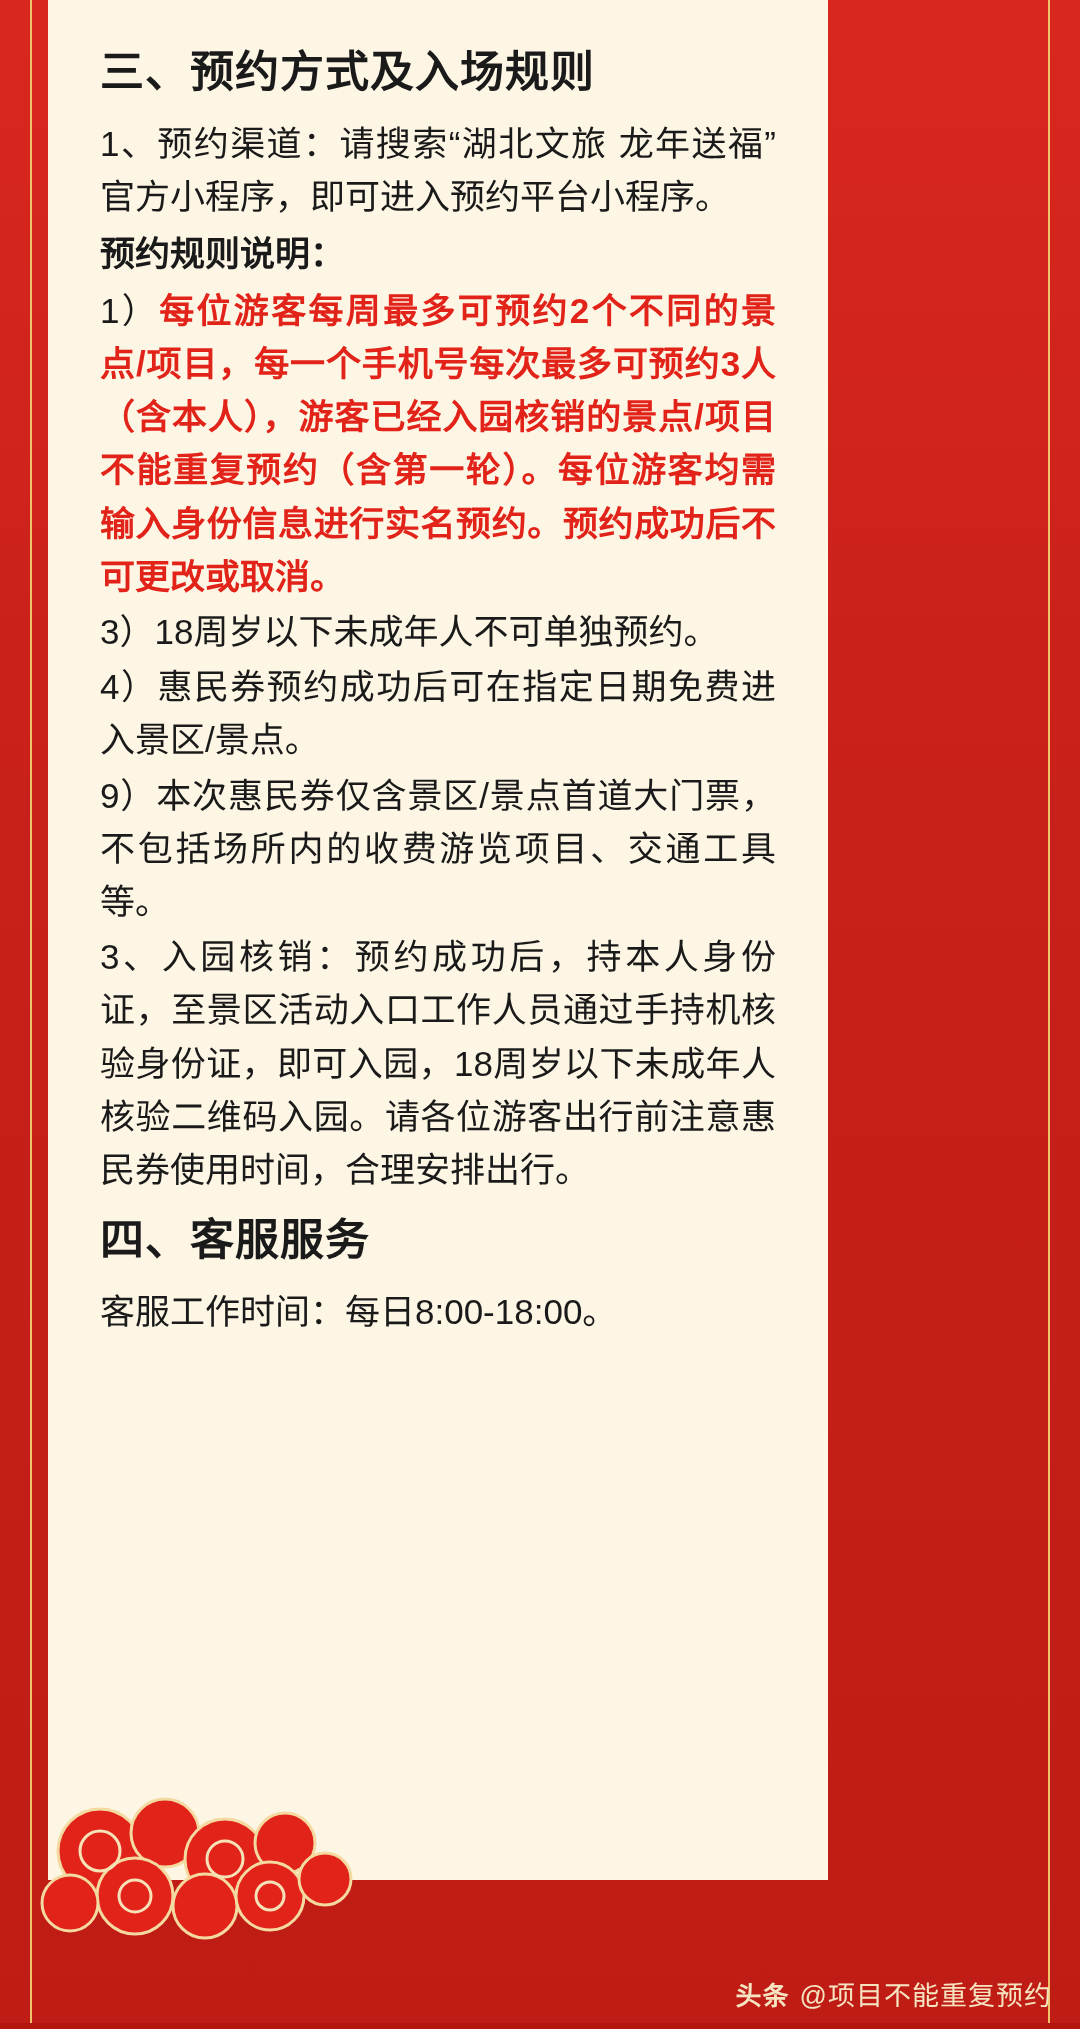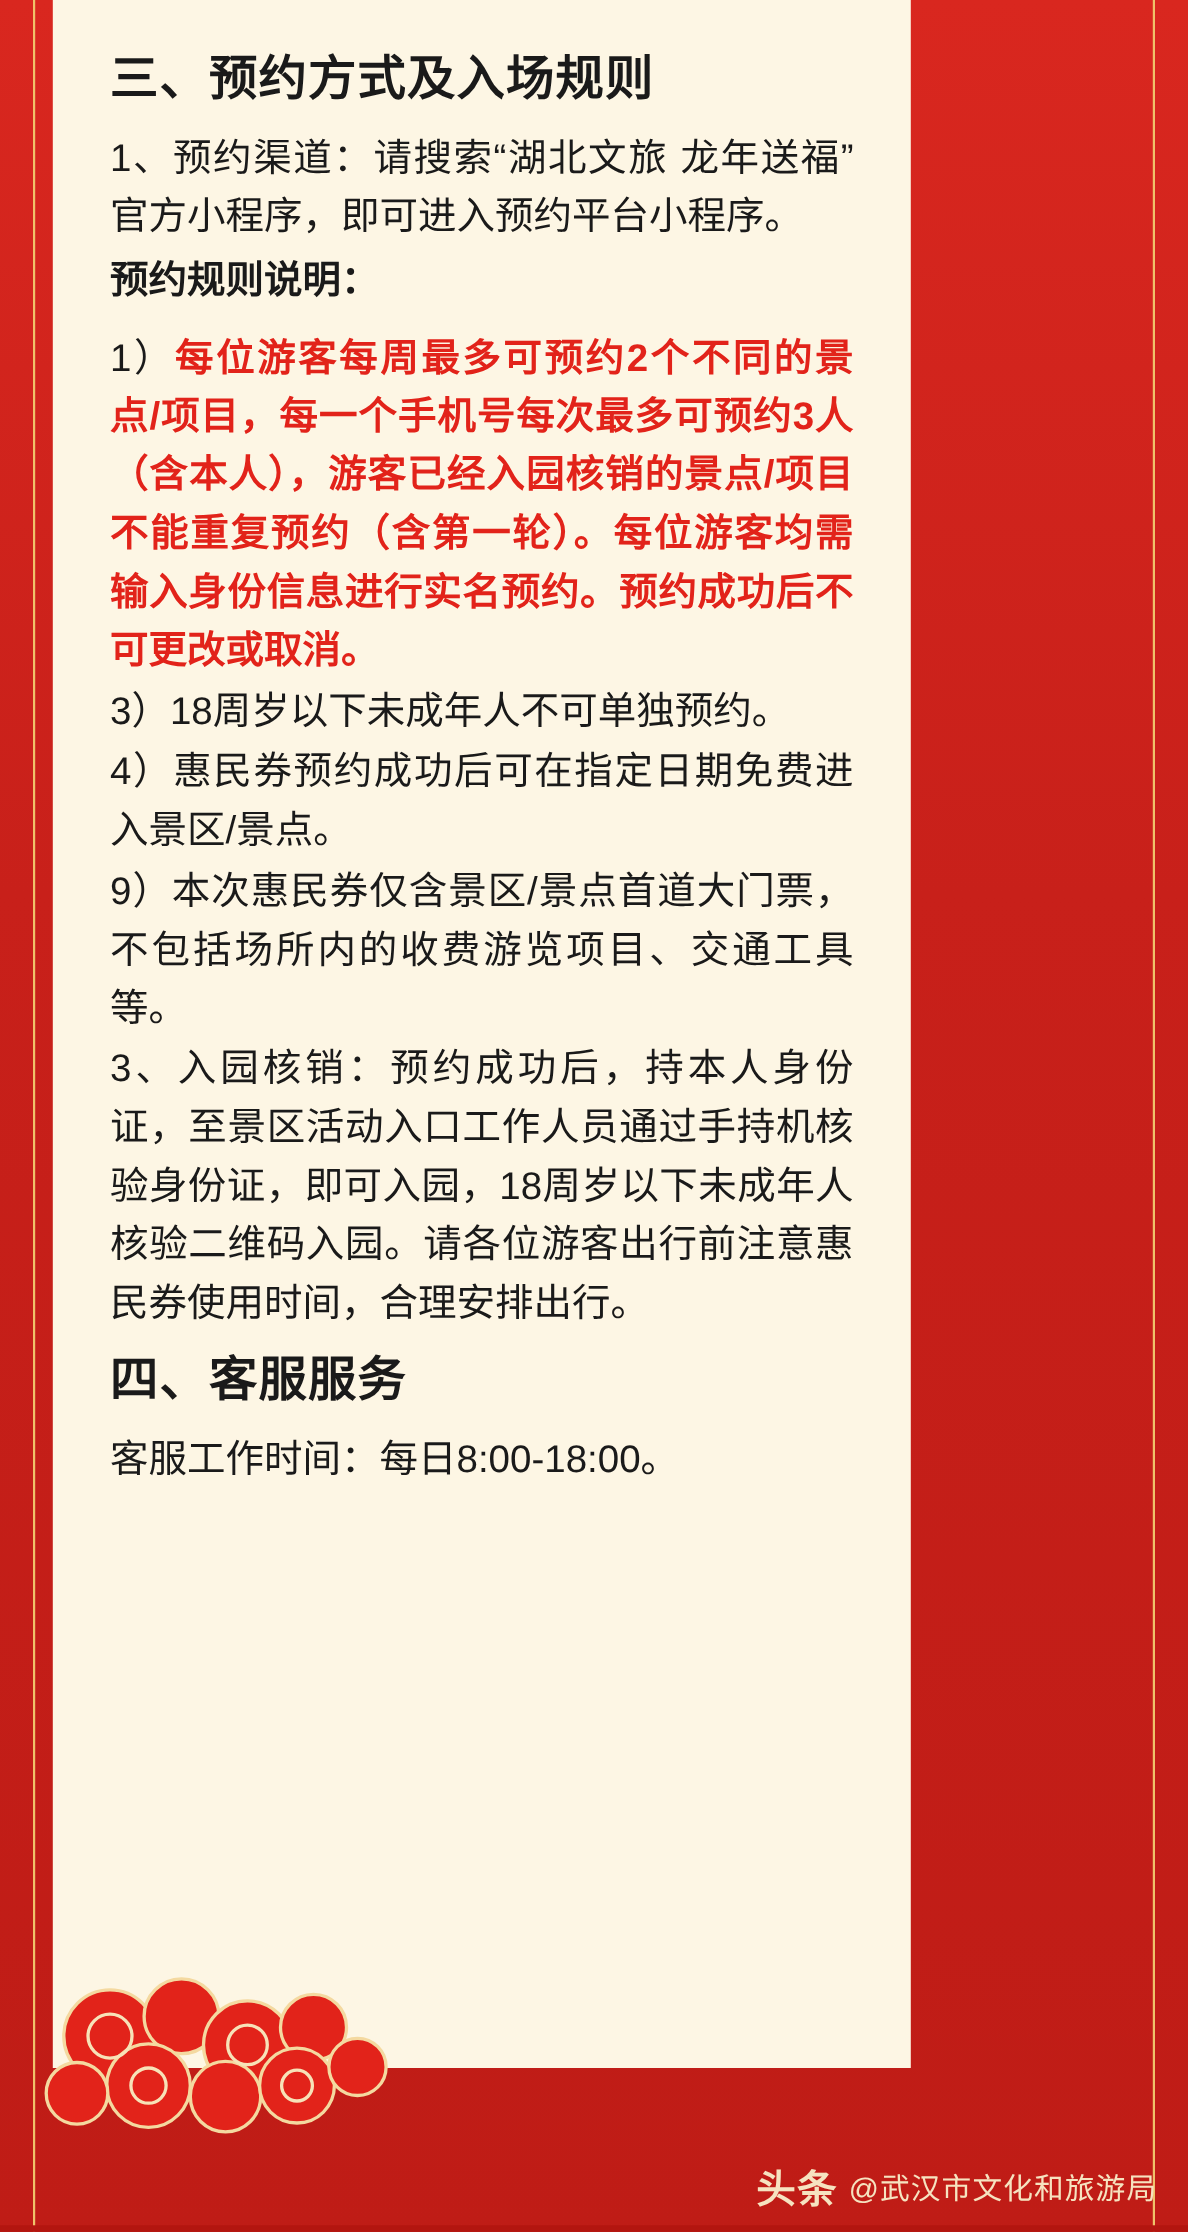--- a/index.html
+++ b/index.html
@@ -79,21 +79,21 @@
     font-weight: normal;
   }
   .red {
     color: #e2231a;
     font-weight: bold;
   }
   .sub-head {
     font-size: 35px;
     font-weight: bold;
     color: #1a1a1a;
-    margin: 6px 0 17px 0;
+    margin: 6px 0 2px 0;
     line-height: 1.5;
     font-family: Liberation Serif, serif;
   }
 
   
   #cloud {
     position: absolute;
     left: 40px;
     bottom: 88px;
     width: 340px;
@@ -109,21 +109,21 @@
     align-items: center;
     gap: 10px;
     color: #f6e3c0;
     font-size: 27px;
     letter-spacing: 1px;
   }
   #footer .tt-logo {
     display: inline-block;
     color: #f6e3c0;
     font-weight: bold;
-    font-size: 36px;
+    font-size: 26px;
   }
 
   
   #bottom-band {
     position: absolute;
     left: 0;
     bottom: 0;
     width: 1080px;
     height: 6px;
     background: #b3150f;
@@ -182,17 +182,17 @@
     <g fill="none" stroke="#f7e2b8" stroke-width="3">
       <circle cx="60" cy="60" r="20"></circle>
       <circle cx="185" cy="68" r="18"></circle>
       <circle cx="95" cy="105" r="16"></circle>
       <circle cx="230" cy="105" r="14"></circle>
     </g>
   </svg>
 
   <div id="footer">
     <span class="tt-logo">头条</span>
-    <span>@武汉市文化和旅游局</span>
+    <span>@项目不能重复预约</span>
   </div>
 
   <div id="bottom-band"></div>
 </div>
 
 </body></html>

